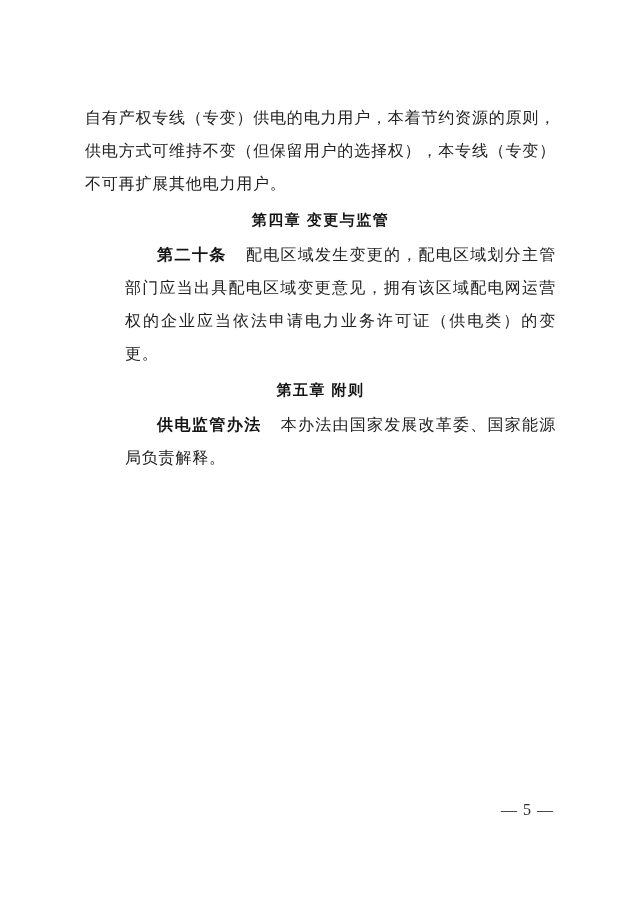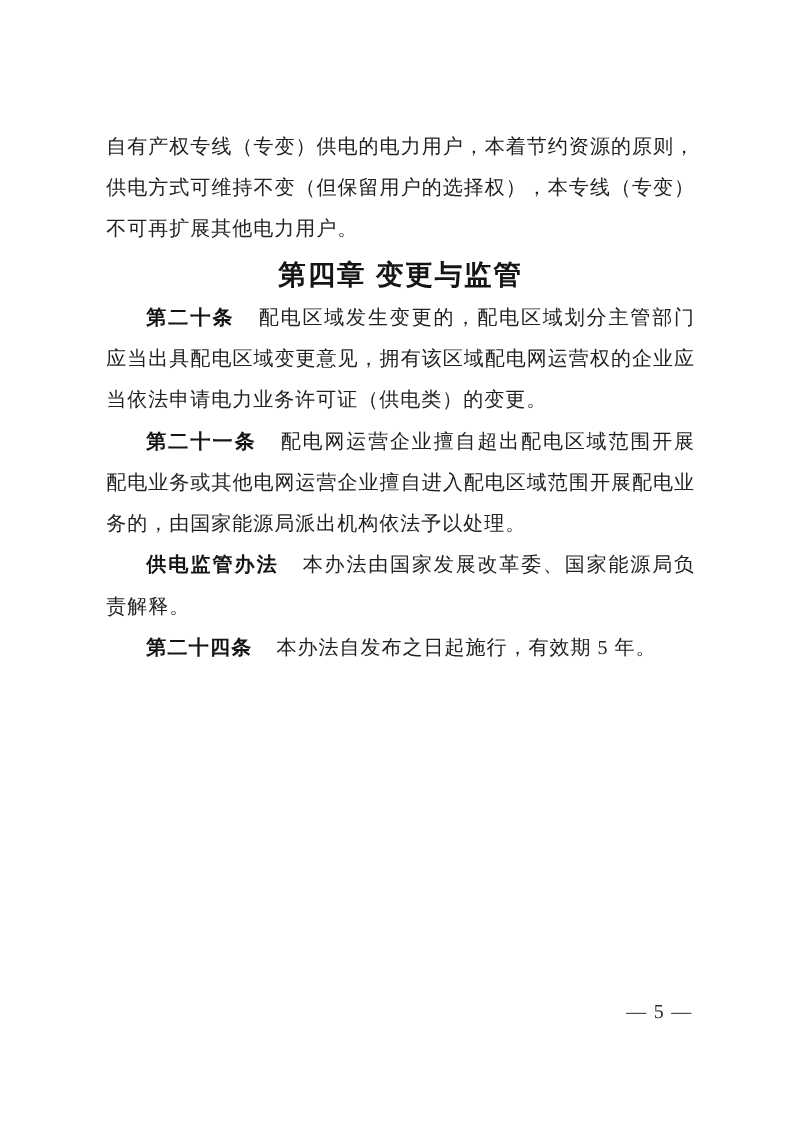--- a/index.html
+++ b/index.html
@@ -24,31 +24,32 @@
   .body-text {
     font-family: "Liberation Serif", "DejaVu Serif", serif;
     font-size: 16px;
     line-height: 33px;
     color: #212121;
     text-align: justify;
     letter-spacing: 0.8px;
   }
   .article {
     text-indent: 2em;
+    margin-left: 40px;
   }
   .article-label {
     font-family: "Liberation Sans", "DejaVu Sans", sans-serif;
     font-weight: bold;
     color: #151515;
     margin-right: 1.2em;
     letter-spacing: 1px;
   }
   .chapter-heading {
     font-family: "Liberation Sans", "DejaVu Sans", sans-serif;
-    font-size: 22px;
+    font-size: 15px;
     font-weight: bold;
     color: #151515;
     text-align: center;
     line-height: 33px;
     margin: 3px 0 2px 0;
     letter-spacing: 1.5px;
   }
   .footer-page-number {
     position: absolute;
     top: 801px;
@@ -65,24 +66,23 @@
 
 <div class="page">
   <div class="content">
 
     <p class="body-text">自有产权专线（专变）供电的电力用户，本着节约资源的原则，供电方式可维持不变（但保留用户的选择权），本专线（专变）不可再扩展其他电力用户。</p>
 
     <h2 class="chapter-heading">第四章 变更与监管</h2>
 
     <p class="body-text article"><span class="article-label">第二十条</span><span>配电区域发生变更的，配电区域划分主管部门应当出具配电区域变更意见，拥有该区域配电网运营权的企业应当依法申请电力业务许可证（供电类）的变更。</span></p>
 
-    <p class="body-text article"><span class="article-label">第二十一条</span><span>配电网运营企业擅自超出配电区域范围开展配电业务或其他电网运营企业擅自进入配电区域范围开展配电业务的，由国家能源局派出机构依法予以处理。</span></p>
 
 
+    <h2 class="chapter-heading">第五章 附则</h2>
 
     <p class="body-text article"><span class="article-label">供电监管办法</span><span>本办法由国家发展改革委、国家能源局负责解释。</span></p>
 
-    <p class="body-text article"><span class="article-label">第二十四条</span><span>本办法自发布之日起施行，有效期 5 年。</span></p>
 
   </div>
 
   <div class="footer-page-number">— 5 —</div>
 </div>
 
 </body></html>

